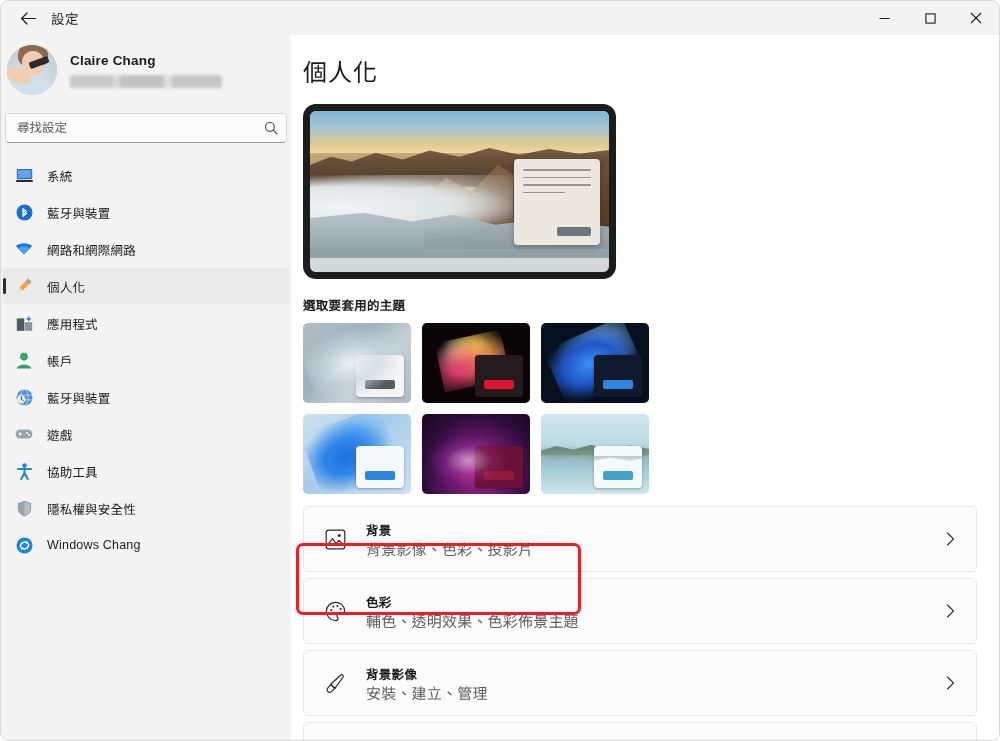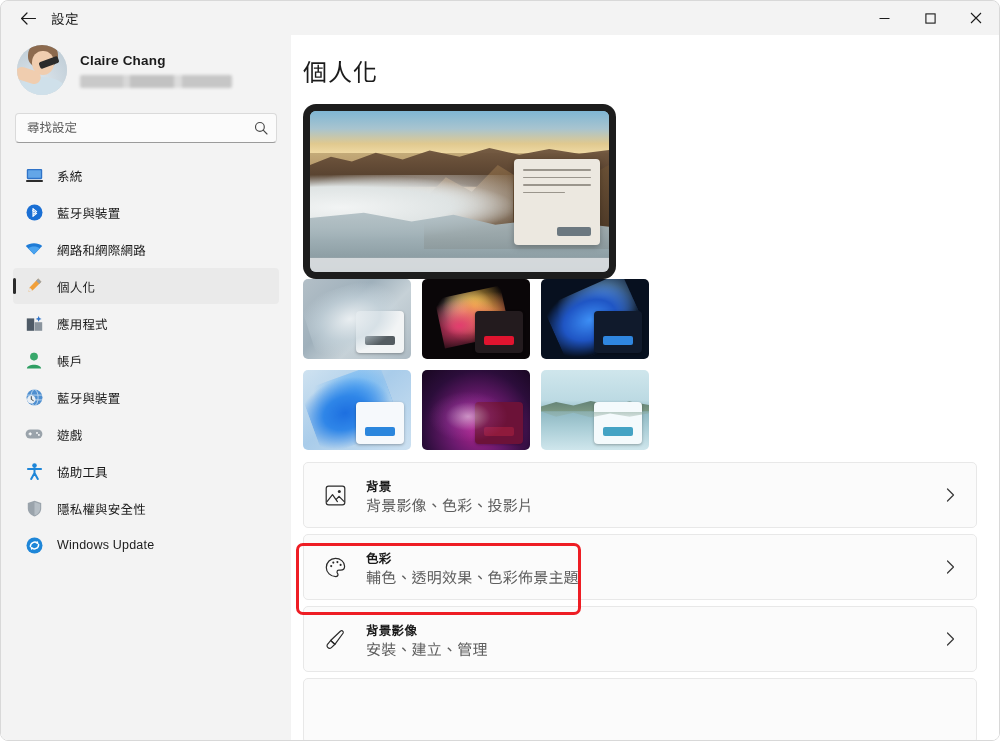--- a/index.html
+++ b/index.html
@@ -57,21 +57,21 @@
     display: flex;
     min-height: 0;
     background: #ffffff;
   }
 
   
   .sidebar {
     width: 290px;
     flex: 0 0 290px;
     background: #f3f3f3;
-    padding: 0 10px;
+    padding: 0 0;
     overflow: hidden;
   }
   .profile {
     display: flex;
     align-items: center;
     padding: 10px 6px 8px 6px;
     gap: 13px;
     border-radius: 4px;
     cursor: pointer;
   }
@@ -628,21 +628,21 @@
         <div class="navitem">
           <span class="nav-ico">
             <svg width="17" height="17" viewBox="0 0 17 17">
               <circle cx="8.5" cy="8.5" r="8" fill="#1e86d8"></circle>
               <path d="M4.4 9.6 A4.3 4.3 0 0 1 11.6 6.3" stroke="#fff" stroke-width="1.5" fill="none" stroke-linecap="round"></path>
               <path d="M12.6 7.4 A4.3 4.3 0 0 1 5.4 10.7" stroke="#fff" stroke-width="1.5" fill="none" stroke-linecap="round"></path>
               <path d="M11.9 3.9 L12.3 6.8 L9.5 6.2 Z" fill="#fff"></path>
               <path d="M5.1 13.1 L4.7 10.2 L7.5 10.8 Z" fill="#fff"></path>
             </svg>
           </span>
-          <span class="nav-label">Windows Update</span>
+          <span class="nav-label">Windows Chang</span>
         </div>
 
       </nav>
     </aside>
 
     <main class="main">
 
       <h1 class="page-title">個人化</h1>
 
       <div class="hero">
@@ -656,20 +656,21 @@
             <div class="ln"></div>
             <div class="ln"></div>
             <div class="ln"></div>
             <div class="ln short"></div>
             <div class="btn"></div>
           </div>
           <div class="hero-taskbar"></div>
         </div>
       </div>
 
+      <div class="section-label">選取要套用的主題</div>
       <div class="theme-grid">
         <div class="theme-card t1">
             <div class="win">
               <div class="bar"></div>
             </div>
           </div>
         <div class="theme-card t2">
             <div class="win">
               <div class="bar"></div>
             </div>

